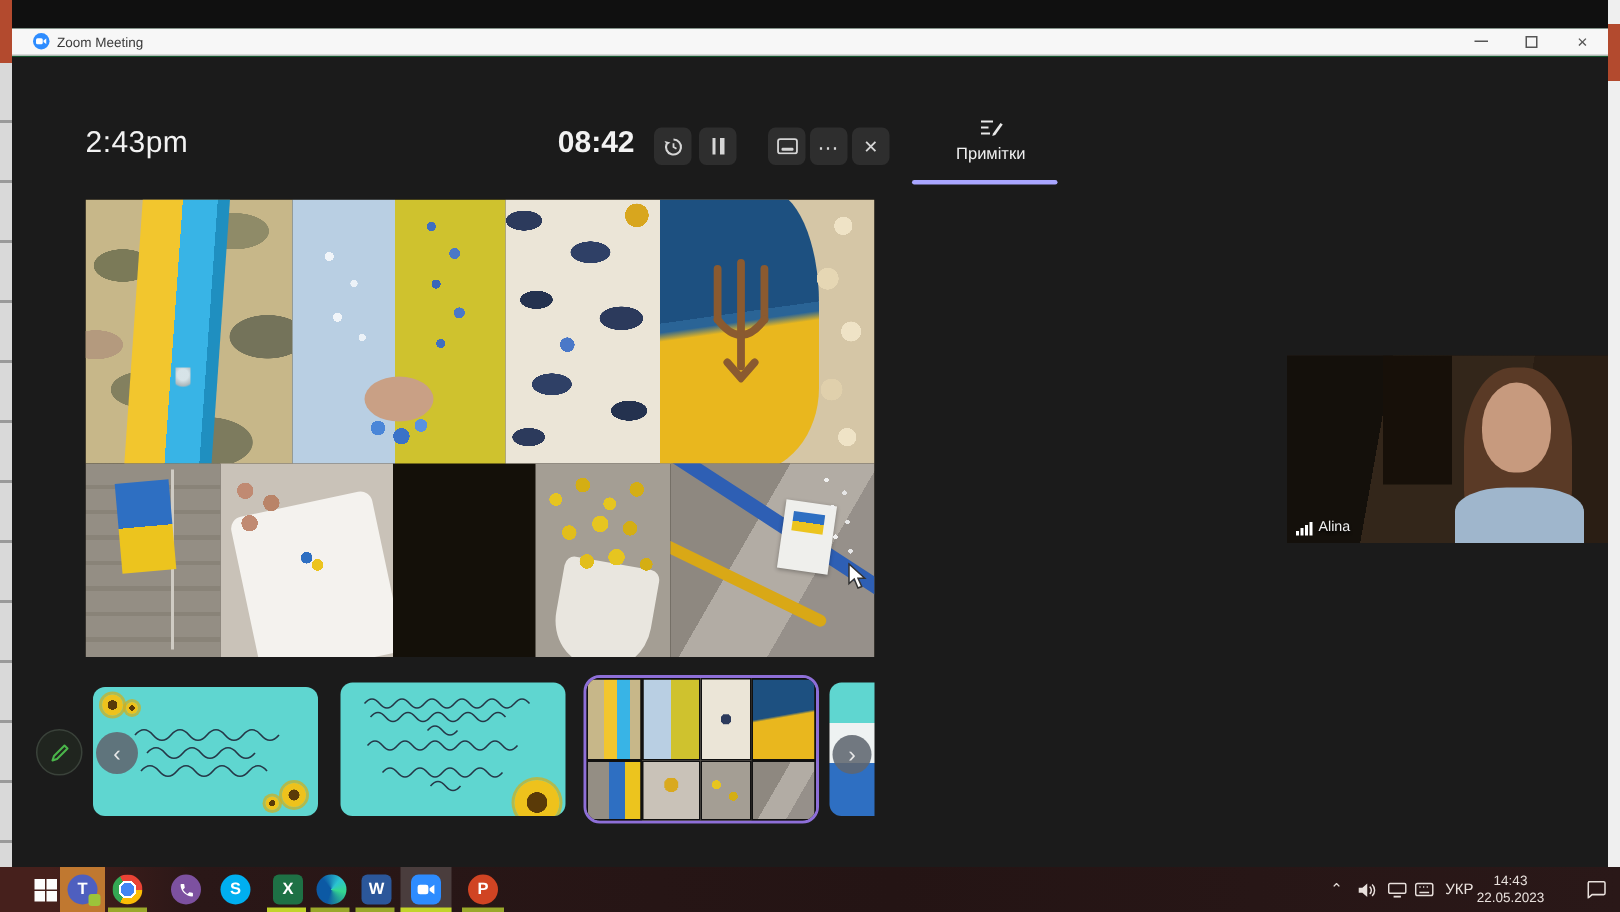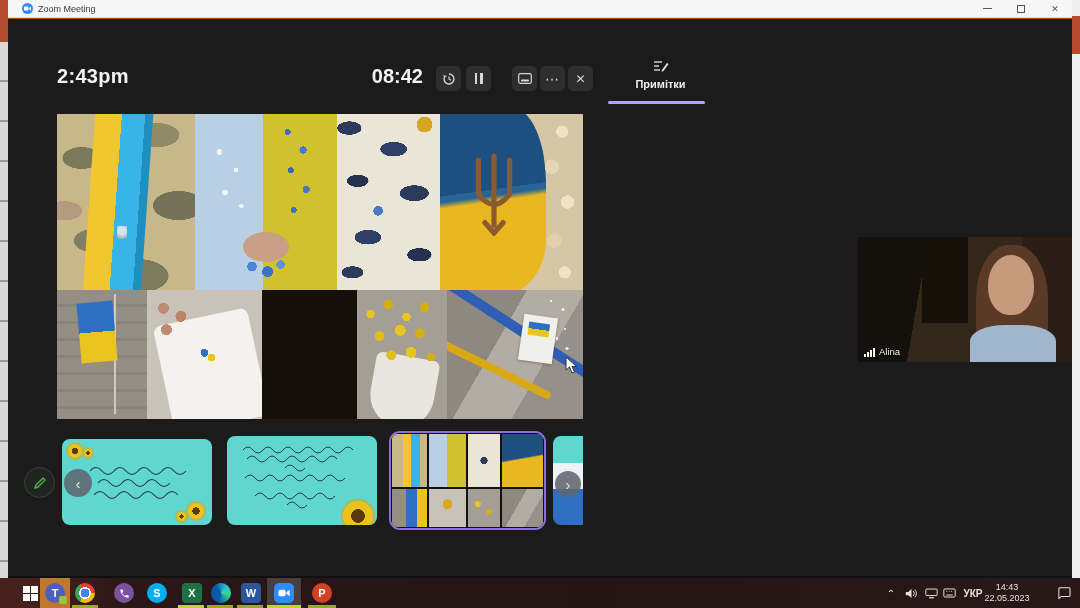--- a/index.html
+++ b/index.html
@@ -9,38 +9,38 @@
 
   
   #desk-left { left:0; top:0; width:8px; height:578px; background:#d9d9d9; }
   #desk-left .hot { position:absolute; left:0; top:0; width:8px; height:42px; background:#b34a2e; }
   #desk-left .ruler { position:absolute; left:0; top:42px; width:8px; height:536px;
       background:repeating-linear-gradient(180deg, transparent 0 38px, #9a9a9a 38px 40px); }
   #desk-right { left:1072px; top:0; width:8px; height:578px; background:#efefef; }
   #desk-right .hot { position:absolute; left:0; top:16px; width:8px; height:38px; background:#b34a2e; }
 
   
-  #zoom-win { left:8px; top:0; width:1064px; height:576px; background:#a16207; }
+  #zoom-win { left:8px; top:19px; width:1064px; height:576px; background:#14532d; }
   #titlebar { left:0; top:0; width:100%; height:18px; background:#f7f7f7;
               border-bottom:1px solid #d8d8d8; display:flex; align-items:center; }
   #zoom-logo { width:11px; height:11px; border-radius:50%; background:#2d8cff;
                margin-left:14px; position:relative; flex:0 0 auto; }
   #zoom-logo svg { position:absolute; left:2px; top:3px; }
   #title-text { font-size:9px; color:#3a3a3a; margin-left:5px; }
   .win-ctrls { margin-left:auto; display:flex; height:100%; }
   .win-btn { width:34px; height:100%; display:flex; align-items:center; justify-content:center;
              color:#555; font-size:9px; cursor:default; }
   .win-btn .minus { width:9px; height:1px; background:#555; }
   .win-btn .maxbox { width:8px; height:8px; border:1px solid #555; }
 
   
   #content { left:0; top:19px; width:1064px; height:557px; background:#1b1b1b; overflow:hidden; }
 
   
-  #clock { left:49px; top:46px; font-size:20px; font-weight:700; color:#f2f2f2; letter-spacing:.3px; }
+  #clock { left:49px; top:46px; font-size:20px; font-weight:400; color:#f2f2f2; letter-spacing:.3px; }
   #timer { left:330px; top:46px; width:85px; font-size:20px; font-weight:700; color:#f2f2f2; text-align:right; }
   .hbtn { top:47px; width:25px; height:25px; background:#2e2e2e; border-radius:5px;
           display:flex; align-items:center; justify-content:center; color:#d6d6d6; font-size:13px; }
   #btn-reset  { left:428px; }
   #btn-pause  { left:458px; }
   #btn-notes  { left:504px; }
   #btn-more   { left:532px; font-size:14px; letter-spacing:1px; }
   #btn-close  { left:560px; font-size:12px; }
   .pausebars { display:flex; gap:3px; }
   .pausebars i { width:2.5px; height:11px; background:#d6d6d6; }
@@ -208,21 +208,21 @@
   #nav-prev { left:56px; top:450px; }
   #nav-next { left:547px; top:452px; width:26px; height:26px; }
   #draw-btn { left:16px; top:448px; width:31px; height:31px; border-radius:50%;
       background:#20251f; border:1px solid #3a423a; display:flex; align-items:center; justify-content:center; }
 
   
   .tab { position:absolute; display:flex; flex-direction:column; align-items:center; gap:4px; }
   #tab-notes { left:600px; top:40px; width:105px; }
   #tab-live  { left:700px; top:42px; width:105px; }
   .tab-label { font-size:11px; }
-  #tab-notes .tab-label { color:#f0f0f0;font-weight:bold; }
+  #tab-notes .tab-label { color:#f0f0f0; }
   #tab-live  .tab-label { color:#9a9a9a; font-size:10px; }
   #tab-underline { left:600px; top:82px; width:97px; height:2.5px; background:#a9a6ff; border-radius:2px; }
   #notes-placeholder { left:602px; top:96px; width:250px; font-size:25px; font-style:italic;
       color:#767676; line-height:1.35; letter-spacing:.3px; }
 
   
   #webcam { left:858px; top:237px; width:214px; height:125px; background:#211710; overflow:hidden; }
   #webcam .wall { position:absolute; left:0; top:0; width:100%; height:100%;
       background:linear-gradient(100deg,#14100b 0 30%, #33261a 30% 70%, #2a1e14 70% 100%); }
   #webcam .door { position:absolute; left:64px; top:0; width:46px; height:86px; background:#171009; }
@@ -278,21 +278,21 @@
   #ind-word { left:237px; width:26px; }
   #ind-zoom { left:267px; width:34px; background:#c2d42a; }
   #ind-ppt { left:308px; width:28px; }
 
   .tray-item { position:absolute; top:0; height:30px; display:flex; align-items:center;
       justify-content:center; color:#e8e0dc; }
   #tray-chevron { left:882px; width:18px; font-size:10px; }
   #tray-volume { left:902px; width:18px; }
   #tray-network { left:922px; width:18px; }
   #tray-keyboard { left:940px; width:18px; }
-  #tray-lang { left:958px; width:30px; font-size:10px; font-weight:700; }
+  #tray-lang { left:958px; width:30px; font-size:10px; font-weight:400; }
   #tray-clock { left:976px; width:62px; flex-direction:column; line-height:11px; font-size:9px; text-align:center; }
   #tray-action { left:1052px; width:24px; }
 </style>
 </head>
 <body>
 
 <div class="abs" id="desk-left">
   <div class="hot"></div>
   <div class="ruler"></div>
 </div>

